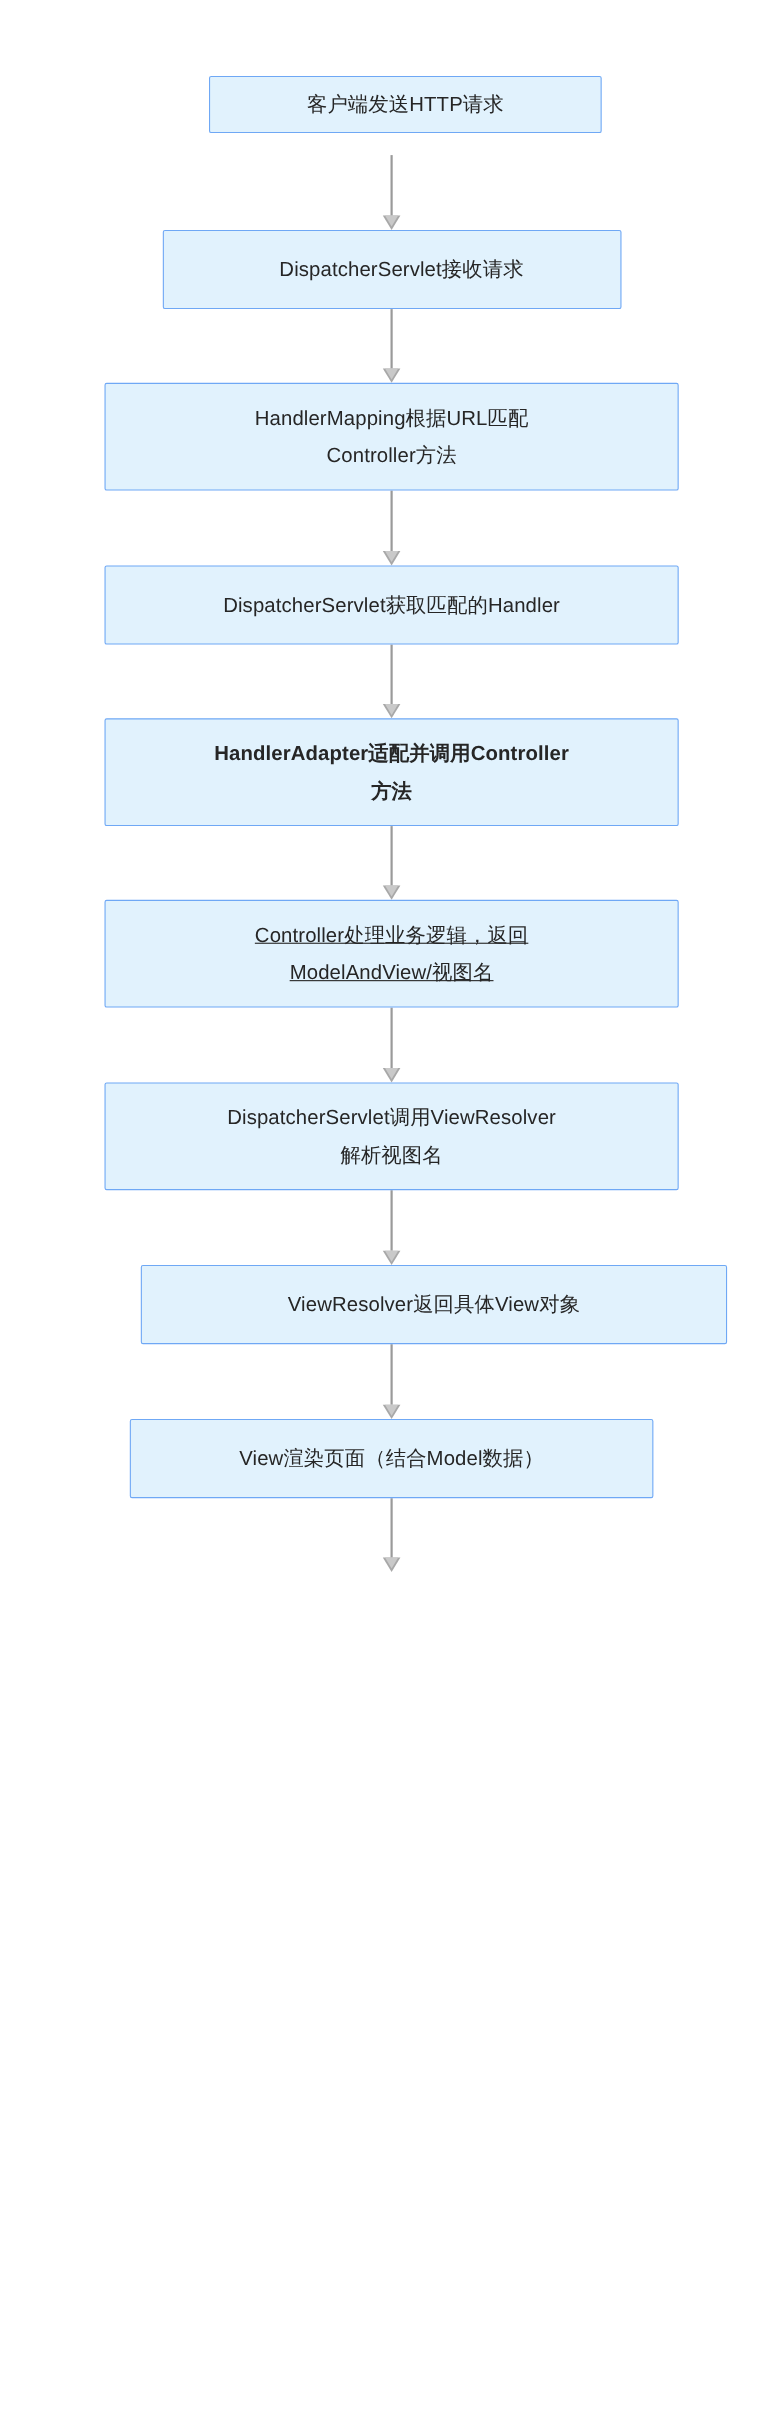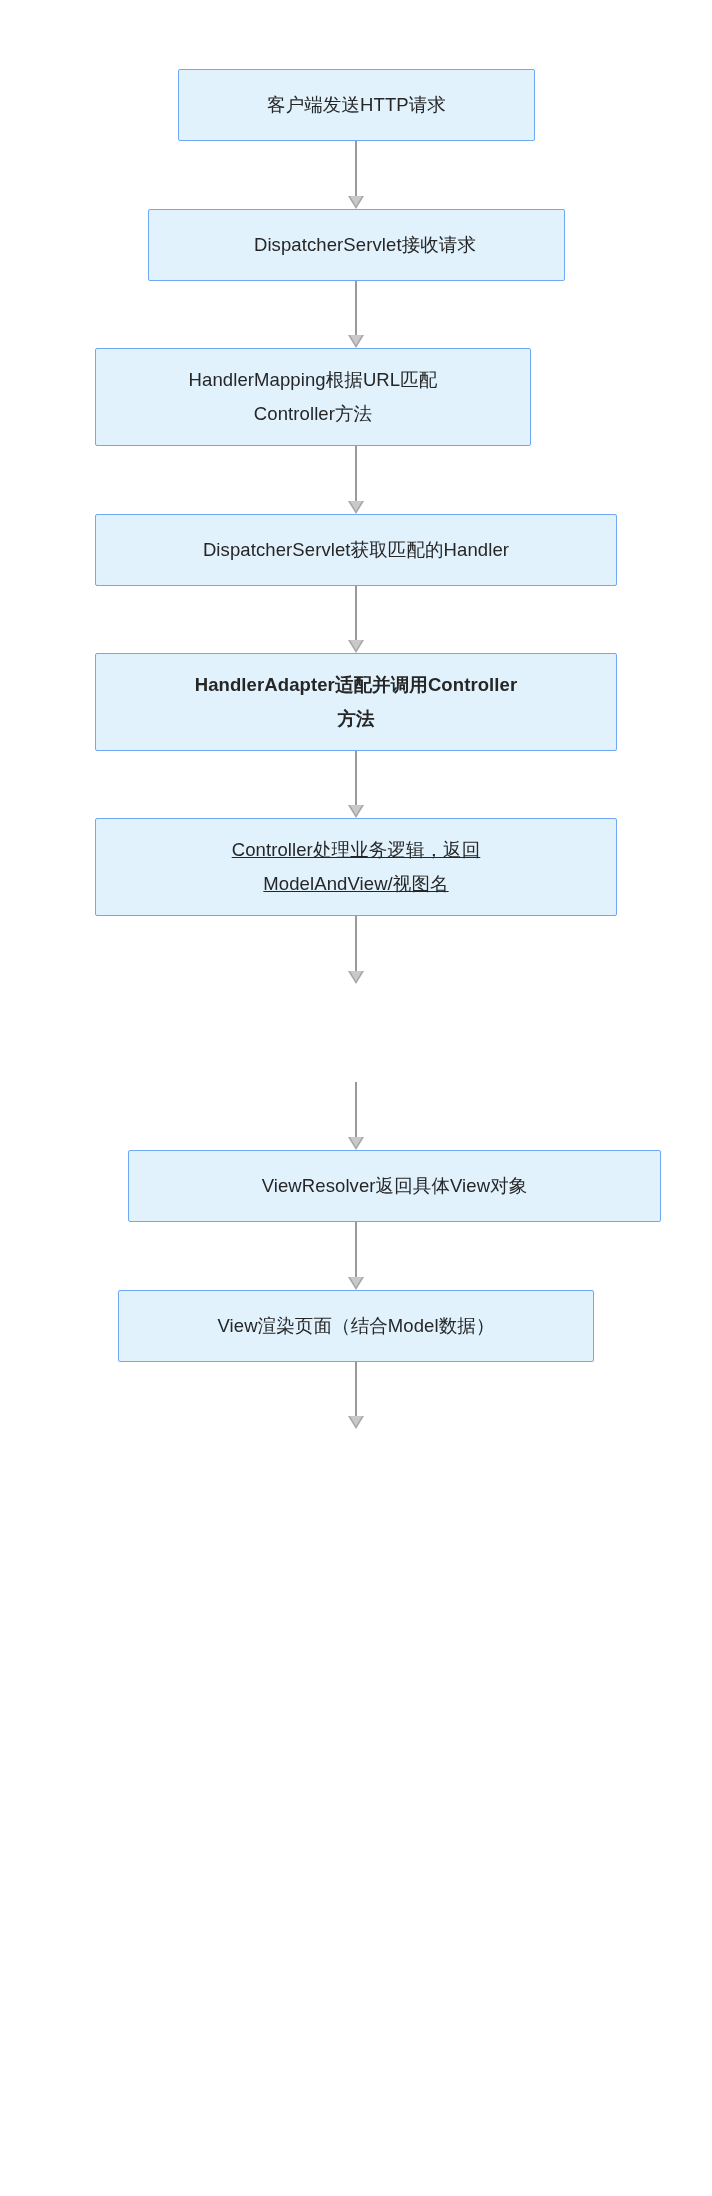--- a/index.html
+++ b/index.html
@@ -86,34 +86,36 @@
 
   <div class="edge" style="left:355px; top:1082px; height:55px;"></div>
   <div class="arrowhead" style="left:348px; top:1137px;"></div>
 
   <div class="edge" style="left:355px; top:1222px; height:55px;"></div>
   <div class="arrowhead" style="left:348px; top:1277px;"></div>
 
   <div class="edge" style="left:355px; top:1362px; height:54px;"></div>
   <div class="arrowhead" style="left:348px; top:1416px;"></div>
 
-  <div class="node" style="left:178px; top:69px; width:357px; height:72px;">客户端发送HTTP请求</div>
+  <div class="node" style="left:190px; top:69px; width:357px; height:52px;">客户端发送HTTP请求</div>
 
   <div class="node" style="left:148px; top:209px; width:417px; height:72px;padding-left:27px;">DispatcherServlet接收请求</div>
 
-  <div class="node" style="left:95px; top:348px; width:436px; height:98px;">HandlerMapping根据URL匹配
+  <div class="node" style="left:95px; top:348px; width:522px; height:98px;">HandlerMapping根据URL匹配
 Controller方法</div>
 
   <div class="node" style="left:95px; top:514px; width:522px; height:72px;">DispatcherServlet获取匹配的Handler</div>
 
   <div class="node" style="left:95px; top:653px; width:522px; height:98px;font-weight:bold;">HandlerAdapter适配并调用Controller
 方法</div>
 
   <div class="node" style="left:95px; top:818px; width:522px; height:98px;text-decoration:underline;">Controller处理业务逻辑，返回
 ModelAndView/视图名</div>
 
+  <div class="node" style="left:95px; top:984px; width:522px; height:98px;">DispatcherServlet调用ViewResolver
+解析视图名</div>
 
   <div class="node" style="left:128px; top:1150px; width:533px; height:72px;">ViewResolver返回具体View对象</div>
 
   <div class="node" style="left:118px; top:1290px; width:476px; height:72px;">View渲染页面（结合Model数据）</div>
 
 
 </div>
 
 </body></html>

